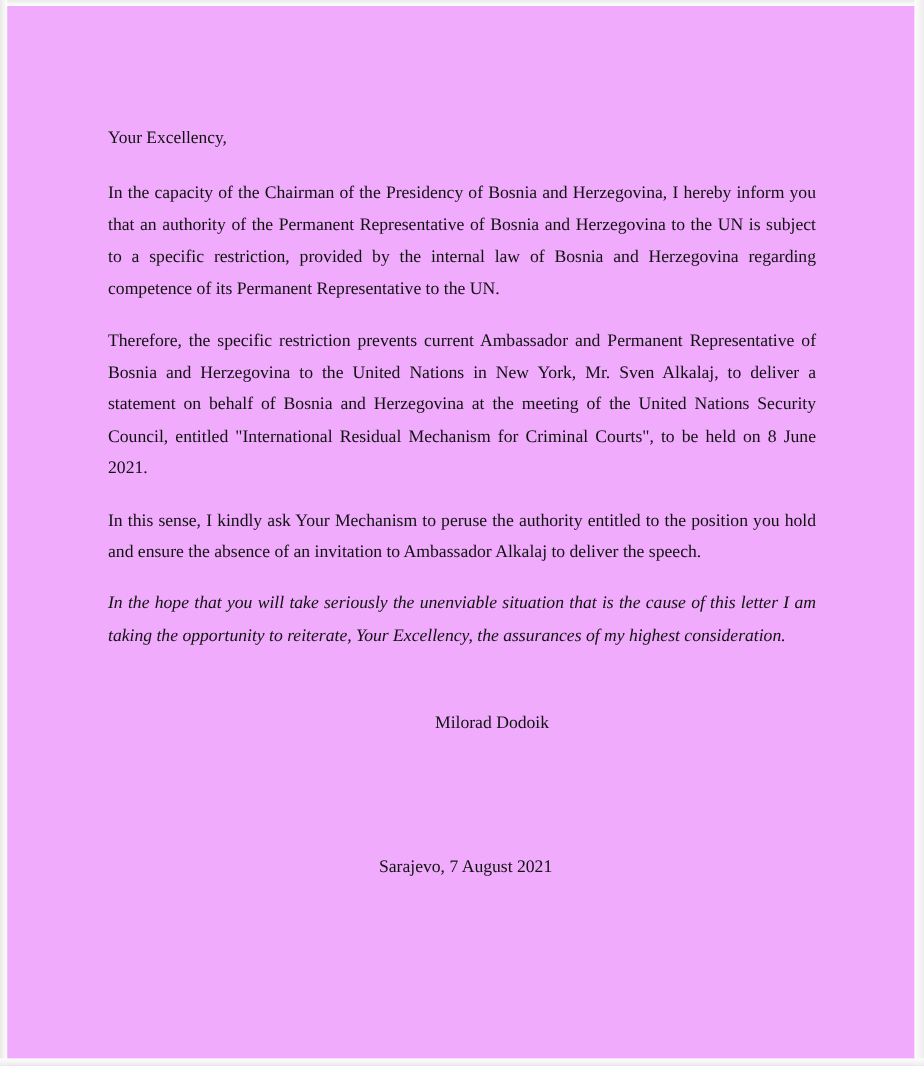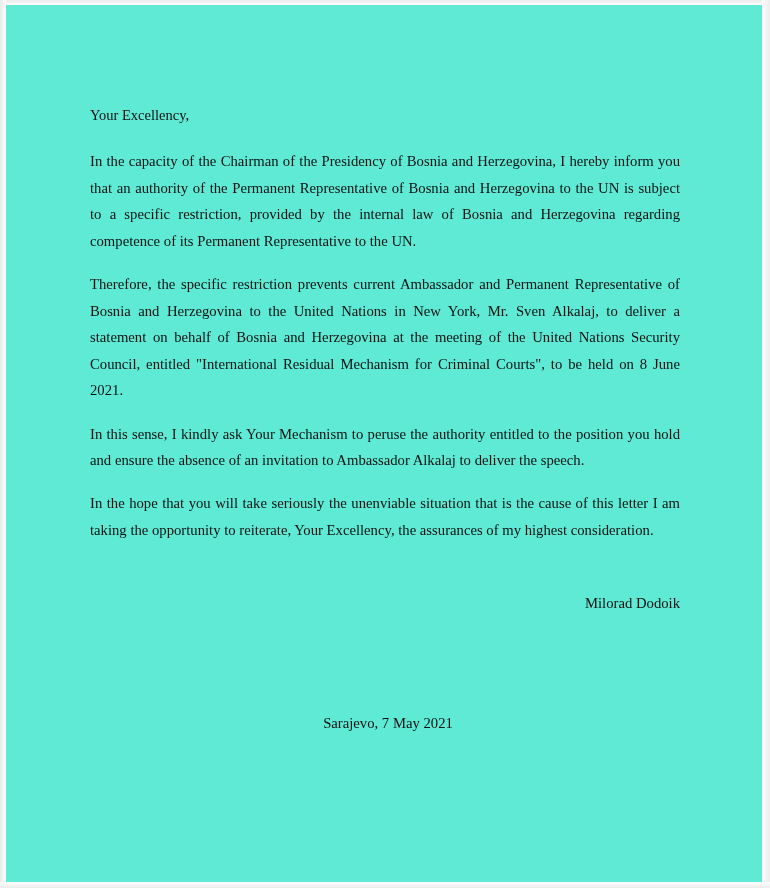--- a/index.html
+++ b/index.html
@@ -14,21 +14,21 @@
     color: #111111;
     position: relative;
     overflow: hidden;
   }
   .page {
     position: absolute;
     left: 0;
     top: 0;
     width: 770px;
     height: 888px;
-    background: #5eead4;
+    background: #f0abfc;
   }
   .letter-body {
     position: absolute;
     left: 90px;
     top: 104px;
     width: 590px;
   }
   .salutation {
     font-size: 14.5px;
     line-height: 1.55;
@@ -37,27 +37,28 @@
   }
   .para {
     font-size: 14.7px;
     line-height: 1.80;
     margin: 10px 0 17px 0;
     text-align: justify;
     text-justify: inter-word;
   }
   .para:last-child {
     margin-bottom: 0;
+    font-style: italic;
   }
   .signature-block {
     position: absolute;
     left: 90px;
     top: 592px;
     width: 590px;
-    text-align: right;
+    text-align: center;
   }
   .signature-name {
     font-size: 14.7px;
     line-height: 1.5;
     display: inline-block;
     margin-left: 50px;
   }
   .place-date-block {
     position: absolute;
     left: 90px;
@@ -120,16 +121,16 @@
     <p class="para">Therefore, the specific restriction prevents current Ambassador and Permanent Representative of Bosnia and Herzegovina to the United Nations in New York, Mr. Sven Alkalaj, to deliver a statement on behalf of Bosnia and Herzegovina at the meeting of the United Nations Security Council, entitled "International Residual Mechanism for Criminal Courts", to be held on 8 June 2021.</p>
     <p class="para">In this sense, I kindly ask Your Mechanism to peruse the authority entitled to the position you hold and ensure the absence of an invitation to Ambassador Alkalaj to deliver the speech.</p>
     <p class="para">In the hope that you will take seriously the unenviable situation that is the cause of this letter I am taking the opportunity to reiterate, Your Excellency, the assurances of my highest consideration.</p>
   </div>
 
   <div class="signature-block">
     <span class="signature-name">Milorad Dodoik</span>
   </div>
 
   <div class="place-date-block">
-    <span class="place-date">Sarajevo, 7 May 2021</span>
+    <span class="place-date">Sarajevo, 7 August 2021</span>
   </div>
 
 </div>
 
 </body></html>

